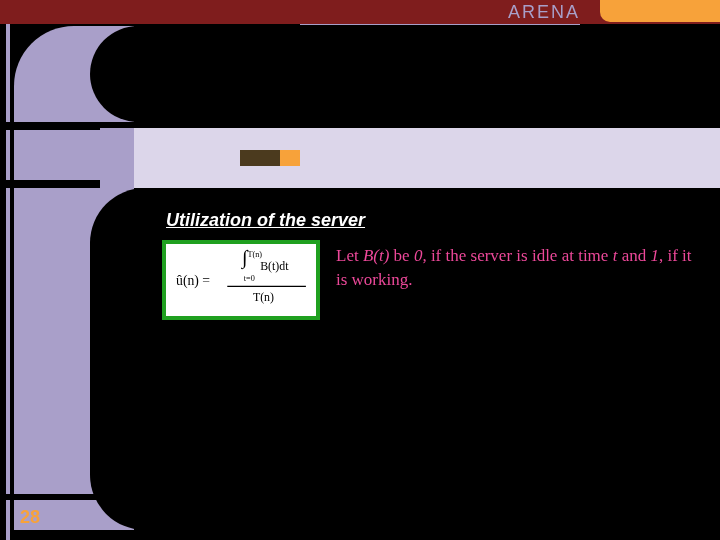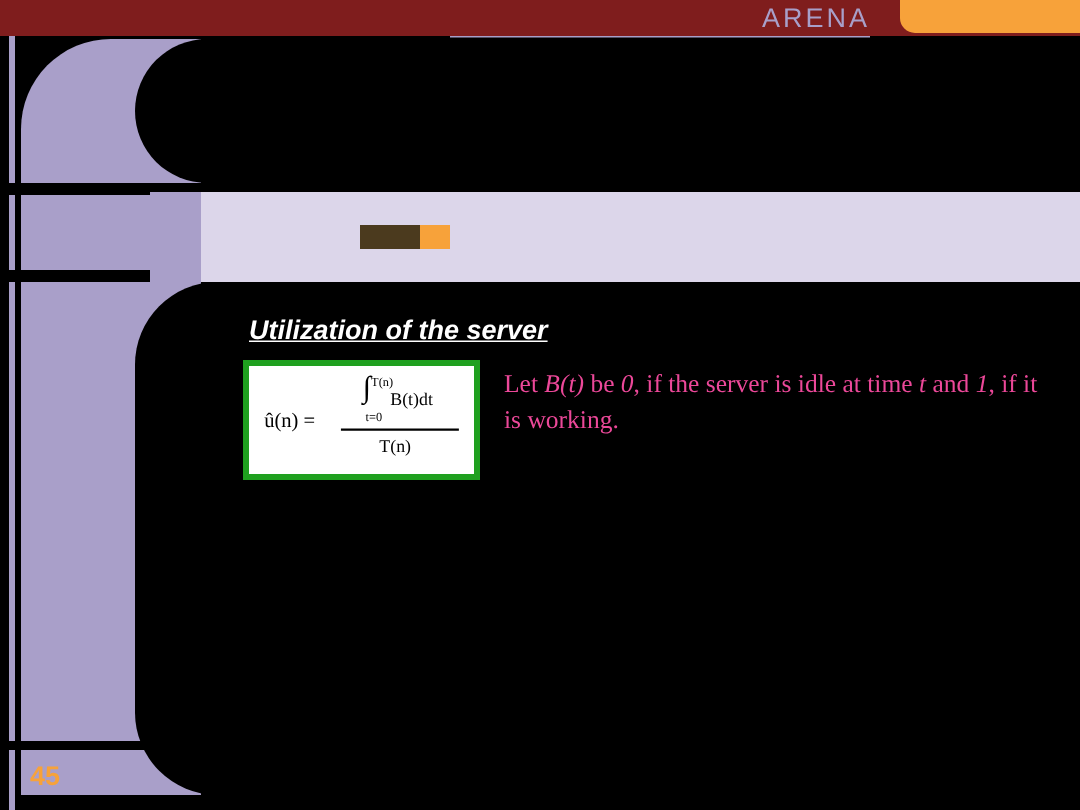--- a/index.html
+++ b/index.html
@@ -294,13 +294,13 @@
     <text x="96" y="24" font-family="Georgia" font-size="13">B(t)dt</text>
     <line x1="60" y1="42" x2="146" y2="42" stroke="#000" stroke-width="1.5"></line>
     <text x="88" y="58" font-family="Georgia" font-size="13">T(n)</text>
   </svg>
 </div>
 
 <div class="def-text">
   <span>Let </span><span class="ital">B(t)</span><span> be </span><span class="ital">0</span><span>, if the server is idle at time </span><span class="ital">t</span><span> and </span><span class="ital">1</span><span>, if it is working.</span>
 </div>
 
-<div class="page-num">45</div>
+<div class="page-num">28</div>
 
 </body></html>

